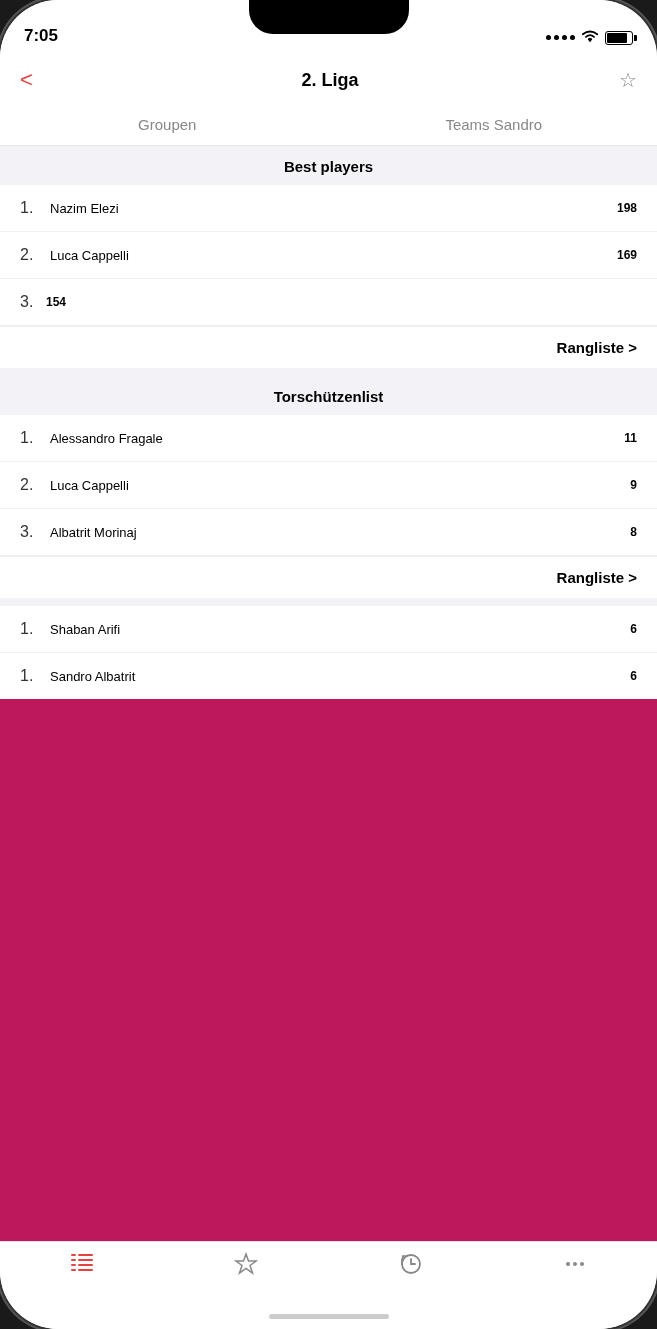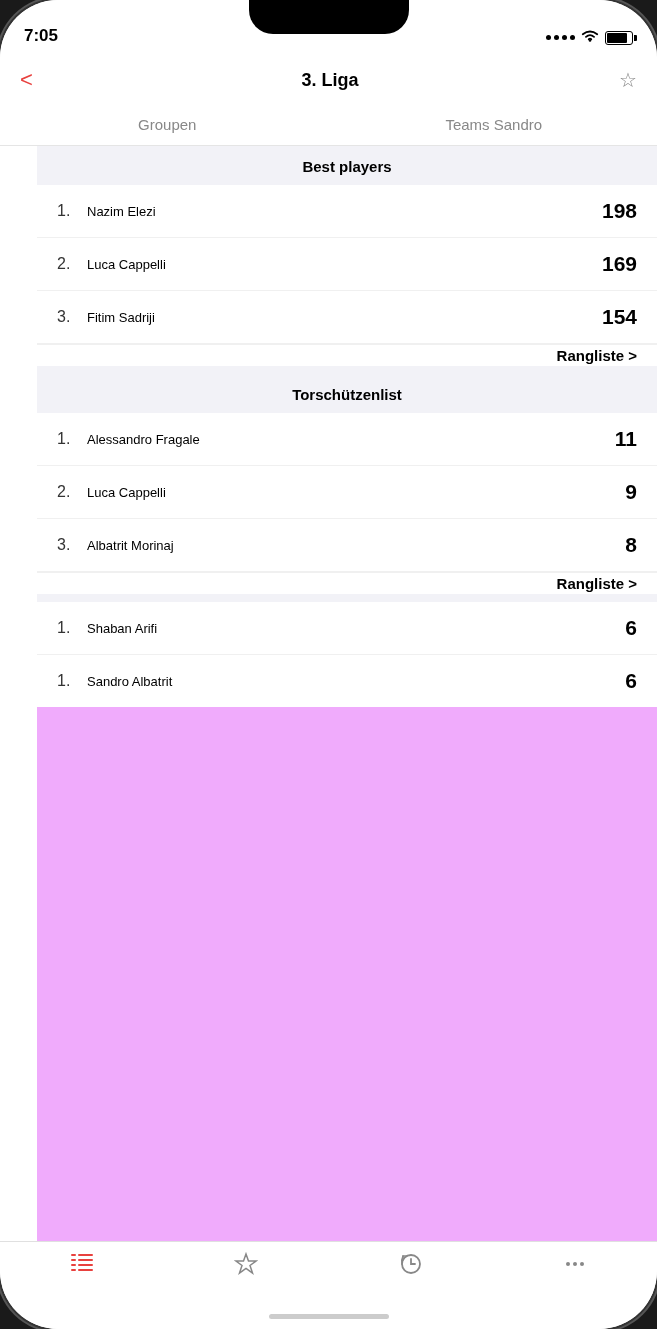--- a/index.html
+++ b/index.html
@@ -185,22 +185,21 @@
       right: 10%;
       height: 2.5px;
       background: #000;
       border-radius: 2px 2px 0 0;
     }
 
     
     .content {
       flex: 1;
       overflow-y: auto;
-      background: #f0abfc;
-      margin-left: 37px;
+      background: #be185d;
     }
 
     
     .section {
       margin-bottom: 0;
     }
 
     .section-header {
       background: #f2f2f7;
       padding: 12px 20px 10px;
@@ -239,29 +238,29 @@
     }
 
     .row-name {
       flex: 1;
       font-size: 13px;
       color: #000;
       padding-left: 4px;
     }
 
     .row-value {
-      font-size: 21px;
+      font-size: 12px;
       font-weight: 700;
       color: #000;
     }
 
     .rangliste-row {
       display: flex;
       justify-content: flex-end;
-      padding: 2px 20px;
+      padding: 12px 20px;
       background: #fff;
       border-top: 1px solid #f0f0f0;
     }
 
     .rangliste-link {
       font-size: 15px;
       font-weight: 600;
       color: #000;
       cursor: pointer;
     }
@@ -335,21 +334,21 @@
             </svg>
           </span>
           <div class="battery-icon">
             <div class="battery-fill"></div>
           </div>
         </div>
       </div>
 
       <div class="nav-bar">
         <span class="back-button">&lt;</span>
-        <span class="nav-title">3. Liga</span>
+        <span class="nav-title">2. Liga</span>
         <span class="star-button">☆</span>
       </div>
 
       <div class="tab-bar">
         <div class="tab-item">
           <span>Groupen</span>
         </div>
         <div class="tab-item">
           <span>Teams Sandro</span>
         </div>
@@ -365,21 +364,20 @@
               <span class="row-name">Nazim Elezi</span>
               <span class="row-value">198</span>
             </div>
             <div class="list-row">
               <span class="row-rank">2.</span>
               <span class="row-name">Luca Cappelli</span>
               <span class="row-value">169</span>
             </div>
             <div class="list-row">
               <span class="row-rank">3.</span>
-              <span class="row-name">Fitim Sadriji</span>
               <span class="row-value">154</span>
             </div>
             <div class="rangliste-row">
               <span class="rangliste-link">Rangliste &gt;</span>
             </div>
           </div>
         </div>
 
         <div class="section-divider"></div>
 

